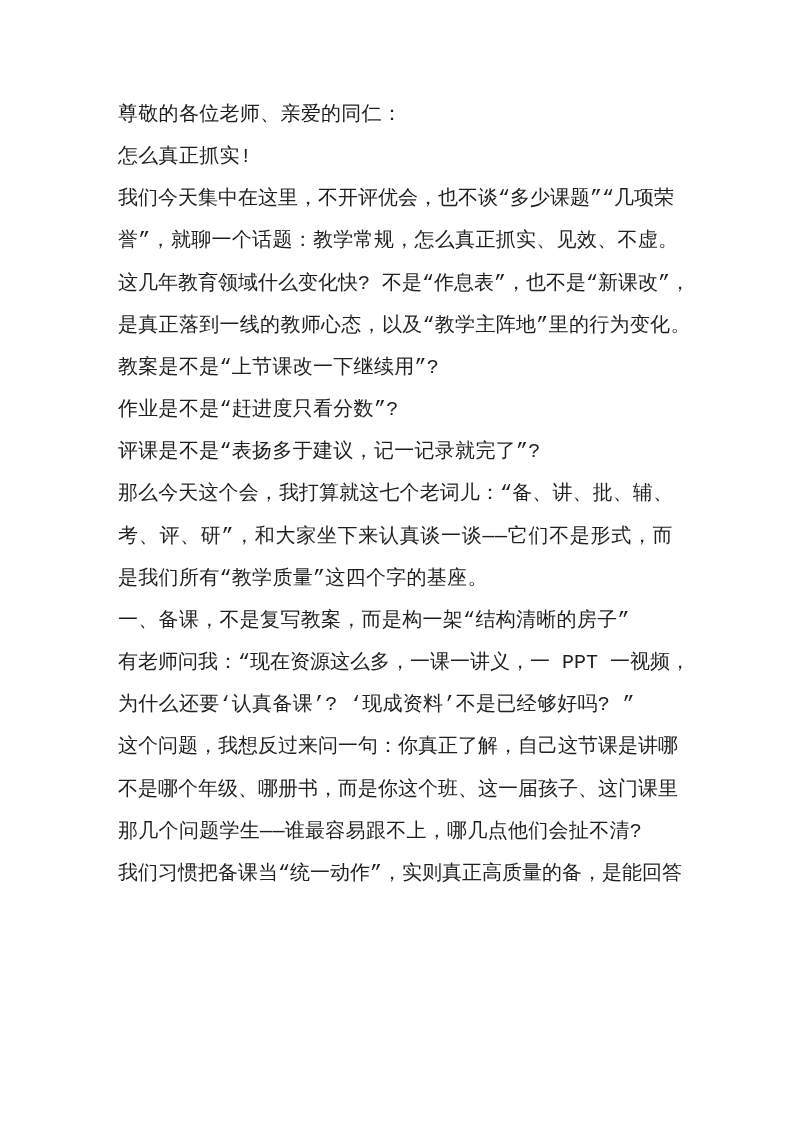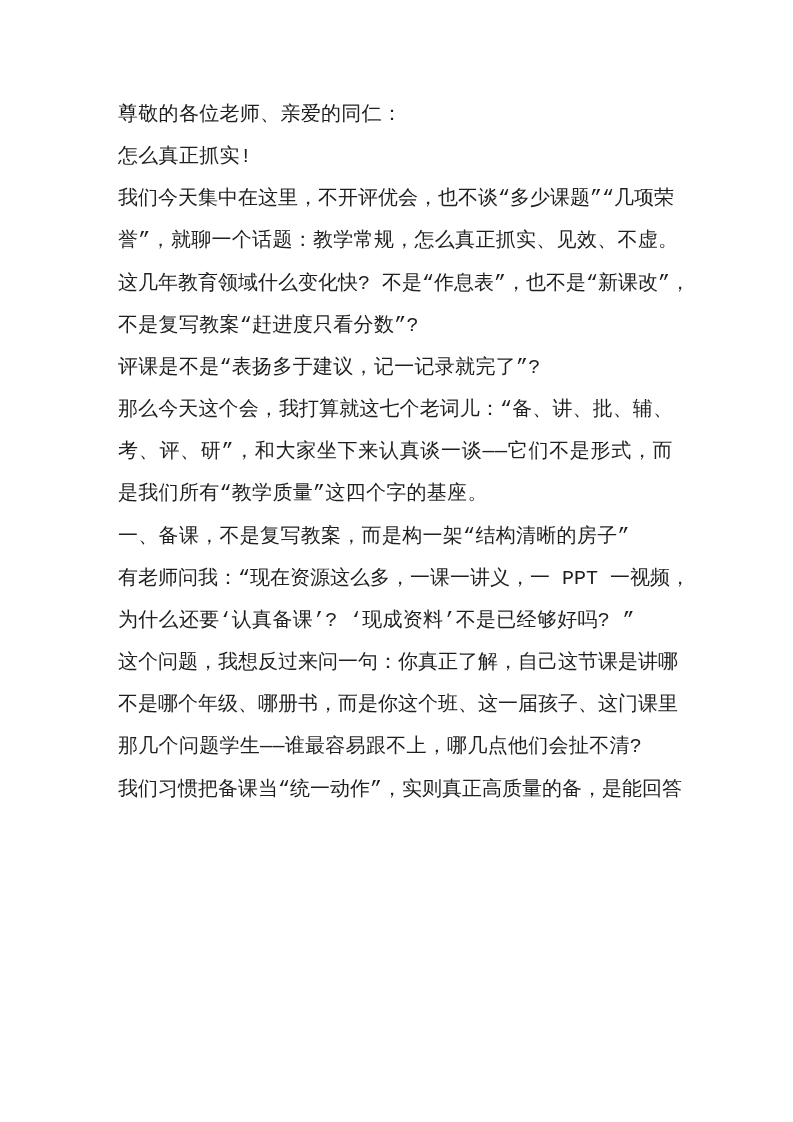--- a/index.html
+++ b/index.html
@@ -109,21 +109,23 @@
         <span>也</span>
         <span>不</span>
         <span>是</span>
         <span>“</span>
         <span>新</span>
         <span>课</span>
         <span>改</span>
         <span>”</span>
         <span>，</span>
       </div>
-      <div class="line">不是复写教案“赶进度只看分数”?</div>
+      <div class="line">是真正落到一线的教师心态，以及“教学主阵地”里的行为变化。</div>
+      <div class="line">教案是不是“上节课改一下继续用”?</div>
+      <div class="line">作业是不是“赶进度只看分数”?</div>
       <div class="line">评课是不是“表扬多于建议，记一记录就完了”?</div>
       <div class="line fill">
         <span>那</span>
         <span>么</span>
         <span>今</span>
         <span>天</span>
         <span>这</span>
         <span>个</span>
         <span>会</span>
         <span>，</span>

